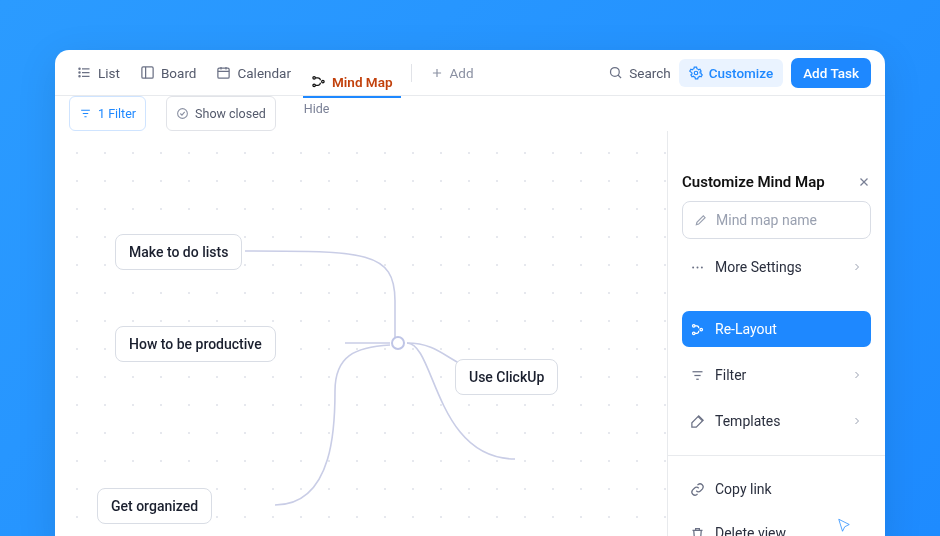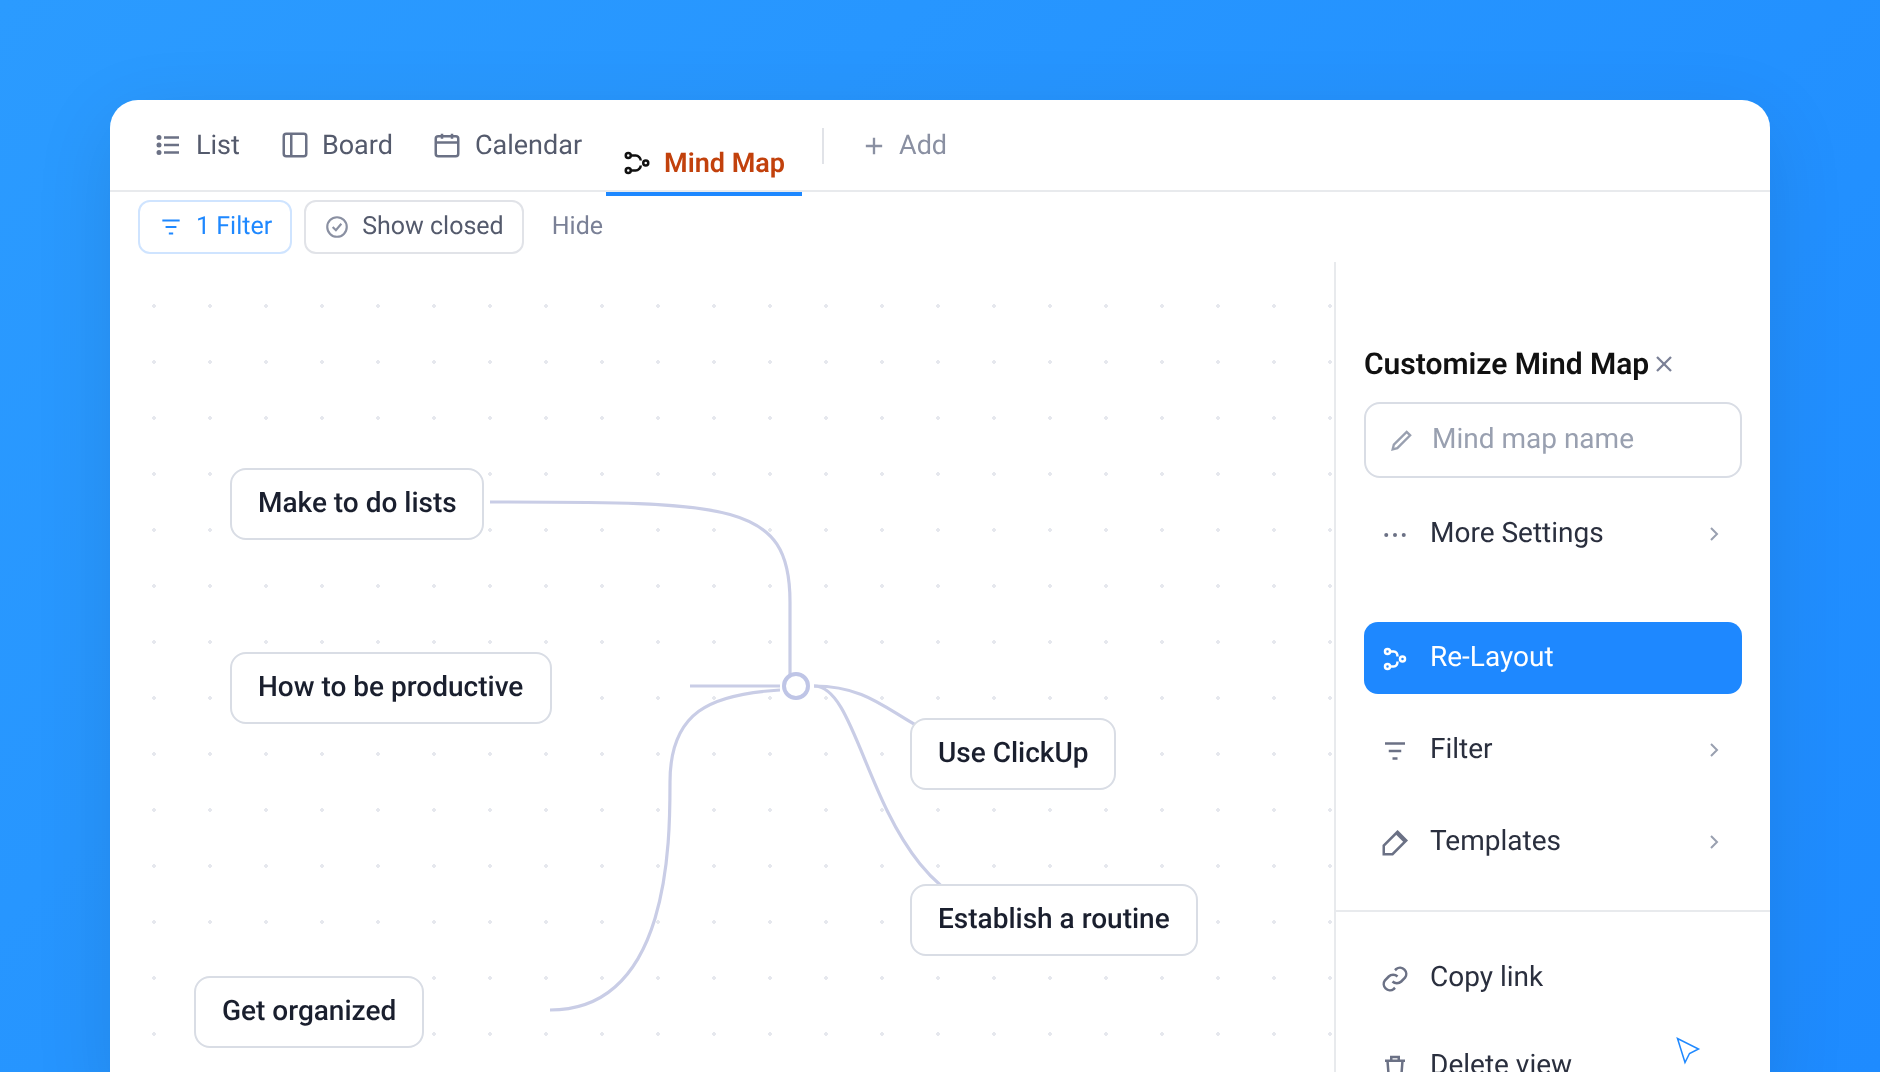--- a/index.html
+++ b/index.html
@@ -7,32 +7,32 @@
   .app{width:830px;height:500px;background:#fff;border-radius:14px;margin-top:50px;display:flex;flex-direction:column;box-shadow:0 10px 40px rgba(0,0,0,.1);overflow:hidden;position:relative;}
   .topbar{height:46px;border-bottom:1px solid #E8EAED;display:flex;align-items:center;padding:0 14px;gap:4px;}
   .tab{display:flex;align-items:center;gap:6px;padding:0 8px;height:31px;color:#545A6C;font-size:13.5px;cursor:pointer;}
   .tab.active{color:#c2410c;font-weight:600;border-bottom:2.5px solid #1E88FF;margin-top:20px;}
   .vdiv{width:1px;height:18px;background:#E1E3E8;margin:0 6px;}
   .tab .ico,.btn .ico,.sbar .ico,.opt .ico,.act .ico{display:inline-flex;}
   .right{margin-left:auto;display:flex;align-items:center;gap:8px;}
   .search{display:flex;align-items:center;gap:6px;color:#545A6C;font-size:13.5px;cursor:pointer;}
   .cust{display:flex;align-items:center;gap:6px;background:#EAF3FF;color:#1E88FF;font-size:13.5px;font-weight:500;padding:6px 10px;border-radius:6px;cursor:pointer;}
   .addtask{background:#1E88FF;color:#fff;font-size:13.5px;font-weight:500;padding:7px 12px;border-radius:7px;cursor:pointer;}
-  .subbar{height:40px;display:flex;align-items:center;gap:6px;padding:0 14px;}
+  .subbar{height:40px;display:flex;gap:20px;padding:0 14px;}
   .chip{display:flex;align-items:center;gap:6px;font-size:12.5px;padding:5px 9px;border:1px solid #E1E3E8;border-radius:6px;color:#545A6C;cursor:pointer;}
   .chip.blue{color:#1E88FF;border-color:#CFE4FF;}
   .plain{font-size:12.5px;color:#7A8096;padding:5px 8px;cursor:pointer;}
   .body{flex:1;display:flex;position:relative;}
   .canvas{flex:1;position:relative;background-image:radial-gradient(#E6E8EE 1px,transparent 1px);background-size:28px 28px;background-position:8px 8px;}
   .node{position:absolute;background:#fff;border:1px solid #D9DDE5;border-radius:8px;padding:9px 13px;font-size:14px;color:#1A1F2E;font-weight:500;white-space:nowrap;}
   .root-dot{position:absolute;width:14px;height:14px;border:2px solid #BFC5E6;background:#fff;border-radius:50%;}
   svg.lines{position:absolute;inset:0;width:100%;height:100%;}
   svg.lines path{stroke:#C9CDE6;stroke-width:1.6;fill:none;}
   .panel{width:218px;border-left:1px solid #E8EAED;padding:14px 14px 0;display:flex;flex-direction:column;gap:10px;}
-  .panel-hd{display:flex;align-items:center;margin-top:28px;}
+  .panel-hd{display:flex;align-items:center;justify-content:space-between;margin-top:28px;}
   .panel-hd h3{margin:0;font-size:15px;font-weight:600;color:#111;}
   .closex{color:#7A8096;cursor:pointer;}
   .name-in{display:flex;align-items:center;gap:8px;border:1px solid #D9DDE5;border-radius:8px;padding:10px 11px;color:#99A0B0;font-size:14px;}
   .opt{display:flex;align-items:center;gap:10px;padding:10px 8px;font-size:14px;color:#2A2F3E;cursor:pointer;border-radius:7px;position:relative;}
   .opt .chev{margin-left:auto;color:#99A0B0;}
   .opt.active{background:#1E88FF;color:#fff;}
   .hr{height:1px;background:#E8EAED;margin:6px -14px;}
   .act{display:flex;align-items:center;gap:10px;padding:9px 8px;font-size:14px;color:#2A2F3E;cursor:pointer;}
   .cursor{position:absolute;right:18px;top:206px;pointer-events:none;}
   svg{display:block;}
@@ -91,20 +91,43 @@
     <div class="tab" style="color:#8A90A2;">
       <span class="ico">
           <svg width="14" height="14" viewBox="0 0 24 24" fill="none" stroke="#8A90A2" stroke-width="2">
             <line x1="12" y1="5" x2="12" y2="19"></line>
             <line x1="5" y1="12" x2="19" y2="12"></line>
           </svg>
         </span>
       <span>Add</span>
     </div>
 
+    <div class="right">
+      <div class="search">
+        <span class="ico">
+            <svg width="15" height="15" viewBox="0 0 24 24" fill="none" stroke="#6B7185" stroke-width="2">
+              <circle cx="11" cy="11" r="7"></circle>
+              <line x1="21" y1="21" x2="16" y2="16"></line>
+            </svg>
+          </span>
+        <span>Search</span>
+      </div>
+      <div class="cust">
+        <span class="ico">
+            <svg width="14" height="14" viewBox="0 0 24 24" fill="none" stroke="#1E88FF" stroke-width="2">
+              <circle cx="12" cy="12" r="3"></circle>
+              <path d="M19 12a7 7 0 0 0-.2-1.7l2-1.5-2-3.4-2.3 1a7 7 0 0 0-2.9-1.7L13 2h-4l-.6 2.7a7 7 0 0 0-2.9 1.7l-2.3-1-2 3.4 2 1.5A7 7 0 0 0 5 12c0 .6.1 1.1.2 1.7l-2 1.5 2 3.4 2.3-1a7 7 0 0 0 2.9 1.7L11 22h4l.6-2.7a7 7 0 0 0 2.9-1.7l2.3 1 2-3.4-2-1.5c.1-.6.2-1.1.2-1.7z"></path>
+            </svg>
+          </span>
+        <span>Customize</span>
+      </div>
+      <div class="addtask">
+        <span>Add Task</span>
+      </div>
+    </div>
   </div>
 
   <div class="subbar">
     <div class="chip blue">
       <span class="ico">
           <svg width="13" height="13" viewBox="0 0 24 24" fill="none" stroke="#1E88FF" stroke-width="2">
             <line x1="4" y1="6" x2="20" y2="6"></line>
             <line x1="7" y1="12" x2="17" y2="12"></line>
             <line x1="10" y1="18" x2="14" y2="18"></line>
           </svg>
@@ -132,21 +155,20 @@
         <path d="M190 120 C310 120 340 120 340 170 L340 208"></path>
         <path d="M290 212 L335 212"></path>
         <path d="M352 212 C395 212 395 245 460 245"></path>
         <path d="M352 212 C380 212 380 328 460 328"></path>
         <path d="M220 374 C280 374 280 290 280 260 C280 225 300 216 335 214"></path>
       </svg>
       <div class="root-dot" style="left:336px;top:205px;"></div>
       <div class="node" style="left:60px;top:103px;">Make to do lists</div>
       <div class="node" style="left:60px;top:195px;">How to be productive</div>
       <div class="node" style="left:400px;top:228px;">Use ClickUp</div>
-      <div class="node" style="left:400px;top:311px;">Establish a routine</div>
       <div class="node" style="left:42px;top:357px;">Get organized</div>
     </div>
 
     <div class="panel">
       <div class="panel-hd">
         <h3>Customize Mind Map</h3>
         <span class="closex">
           <svg width="14" height="14" viewBox="0 0 24 24" fill="none" stroke="#7A8096" stroke-width="2">
               <line x1="6" y1="6" x2="18" y2="18"></line>
               <line x1="6" y1="18" x2="18" y2="6"></line>

